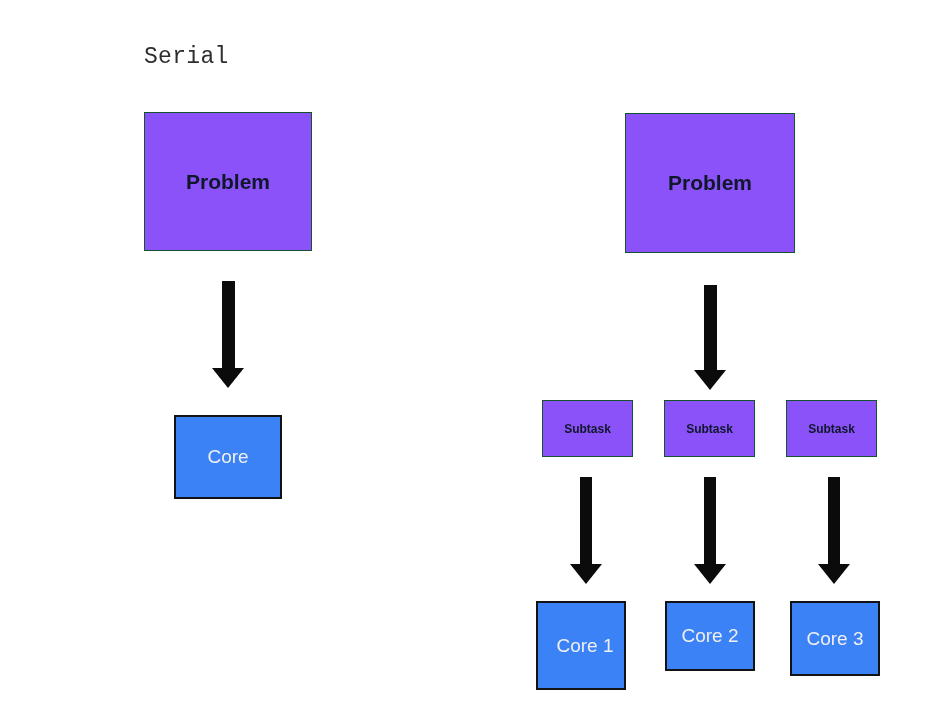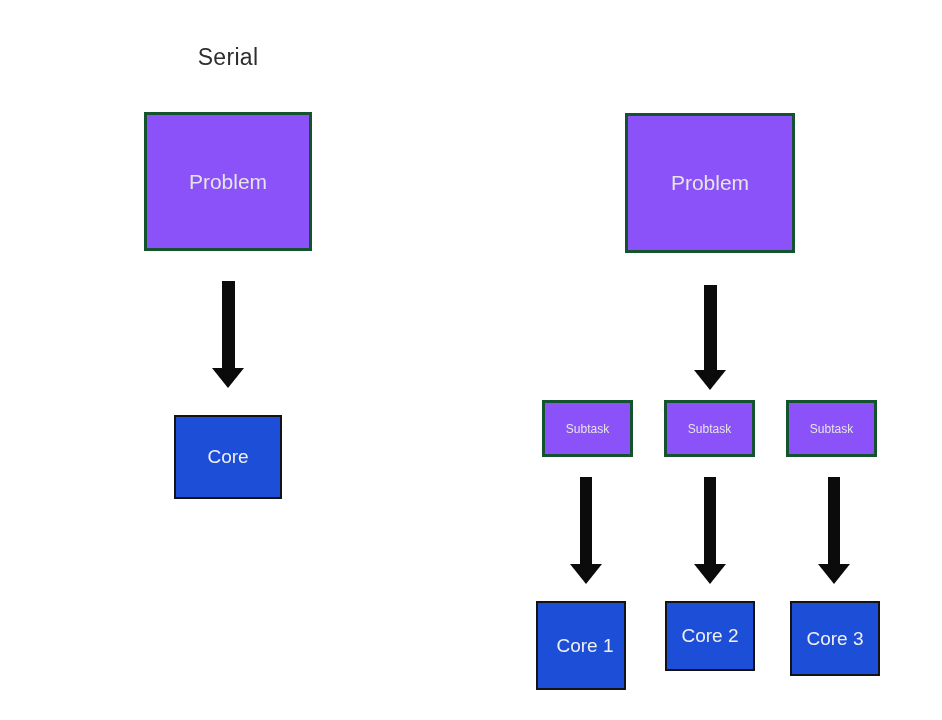--- a/index.html
+++ b/index.html
@@ -14,39 +14,40 @@
     height: 720px;
     background: #ffffff;
     overflow: hidden;
   }
   .col-title {
     position: absolute;
     width: 168px;
     font-size: 23px;
     line-height: 28px;
     color: #2e2e2e;
-    text-align: center;
+    text-align: left;
     letter-spacing: 0.3px;
+    font-family: Liberation Mono, monospace;
   }
   .box {
     position: absolute;
     display: flex;
     align-items: center;
     justify-content: center;
     box-sizing: border-box;
     text-align: center;
   }
   .box-purple {
     background: #8a52f8;
-    border: 3px solid #14532d;
-    color: #e5e5e5;
-    font-weight: normal;
+    border: 1px solid #14532d;
+    color: #0f172a;
+    font-weight: bold;
   }
   .box-dark {
-    background: #1d4ed8;
+    background: #3b82f6;
     border: 2px solid #131313;
     color: #f0f0f0;
     font-weight: normal;
   }
   .problem-box { font-size: 21px; }
   .subtask-box { font-size: 12px; }
   .core-box    { font-size: 19px; }
   .arrow {
     position: absolute;
     width: 32px;

